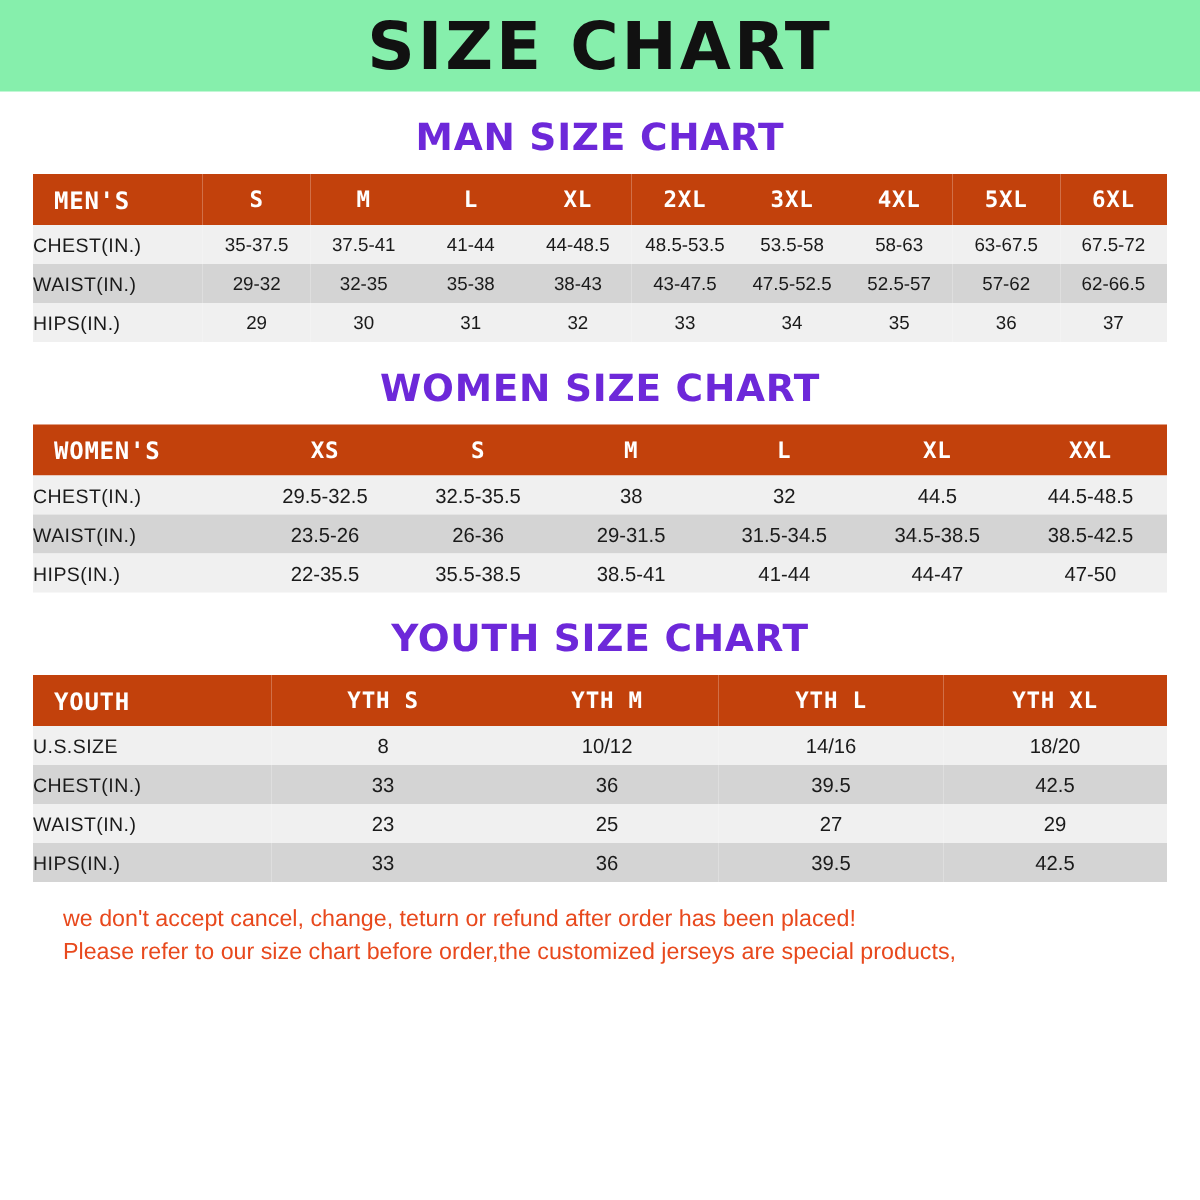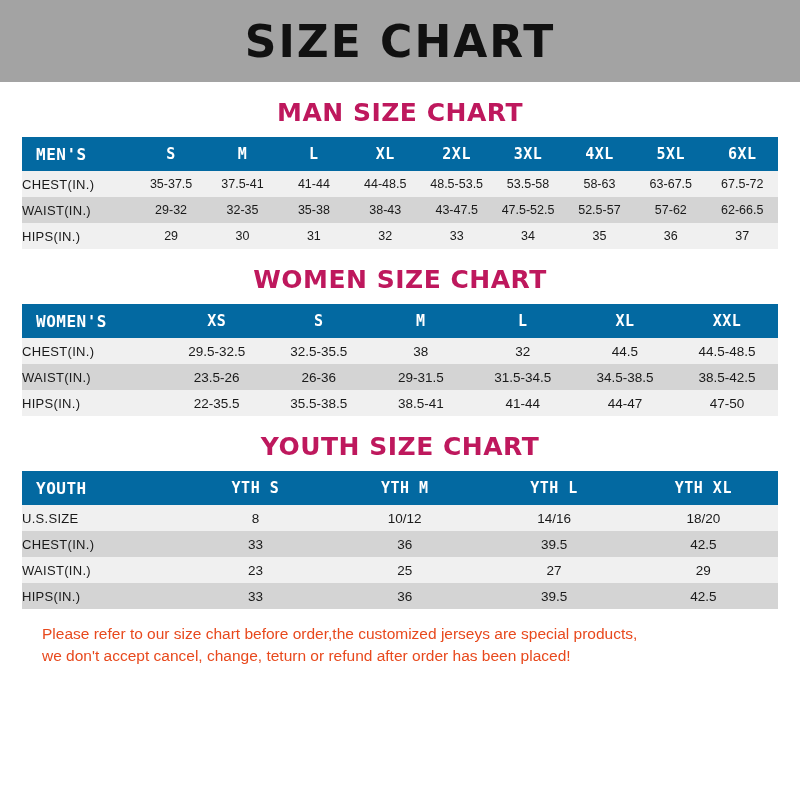--- a/index.html
+++ b/index.html
@@ -16,22 +16,22 @@
   .page {
     position: relative;
     width: 800px;
     height: 800px;
     background: #ffffff;
     box-sizing: border-box;
   }
   
   .banner {
     position: relative;
-    height: 82px;
-    background: #a3a3a3;
+    height: 61px;
+    background: #86efac;
     display: flex;
     align-items: center;
     justify-content: center;
   }
   .banner-title {
     font-family: "DejaVu Sans", sans-serif;
     font-weight: bold;
     font-size: 44px;
     letter-spacing: 2px;
     color: #111111;
@@ -40,42 +40,42 @@
   }
   .content {
     padding: 0 22px;
     box-sizing: border-box;
   }
   .section-title {
     text-align: center;
     font-family: "DejaVu Sans", sans-serif;
     font-weight: bold;
     font-size: 25px;
-    color: #be185d;
+    color: #6d28d9;
     letter-spacing: 0.5px;
     margin: 16px 0 10px 0;
   }
   table.size-table {
     width: 100%;
     border-collapse: collapse;
     table-layout: fixed;
   }
   table.size-table th,
   table.size-table td {
     text-align: center;
     font-size: 12.5px;
     color: #1a1a1a;
     padding: 0;
     height: 26px;
     vertical-align: middle;
     font-family: "Liberation Sans", sans-serif;
   }
   
   table.size-table thead tr {
-    background: #0369a1;
+    background: #c2410c;
   }
   table.size-table thead th {
     color: #ffffff;
     font-weight: bold;
     font-size: 15px;
     height: 34px;
     font-family: "DejaVu Sans Mono", monospace;
     letter-spacing: 0.5px;
   }
   table.size-table thead th.rowlabel {
@@ -292,18 +292,18 @@
           <td class="rowlabel">HIPS(IN.)</td>
           <td>33</td>
           <td>36</td>
           <td>39.5</td>
           <td>42.5</td>
         </tr>
       </tbody>
     </table>
 
     <div class="notice">
+      <div>we don't accept cancel, change, teturn or refund after order has been placed!</div>
       <div>Please refer to our size chart before order,the customized jerseys are special products,</div>
-      <div>we don't accept cancel, change, teturn or refund after order has been placed!</div>
     </div>
 
   </div>
 </div>
 
 </body></html>

